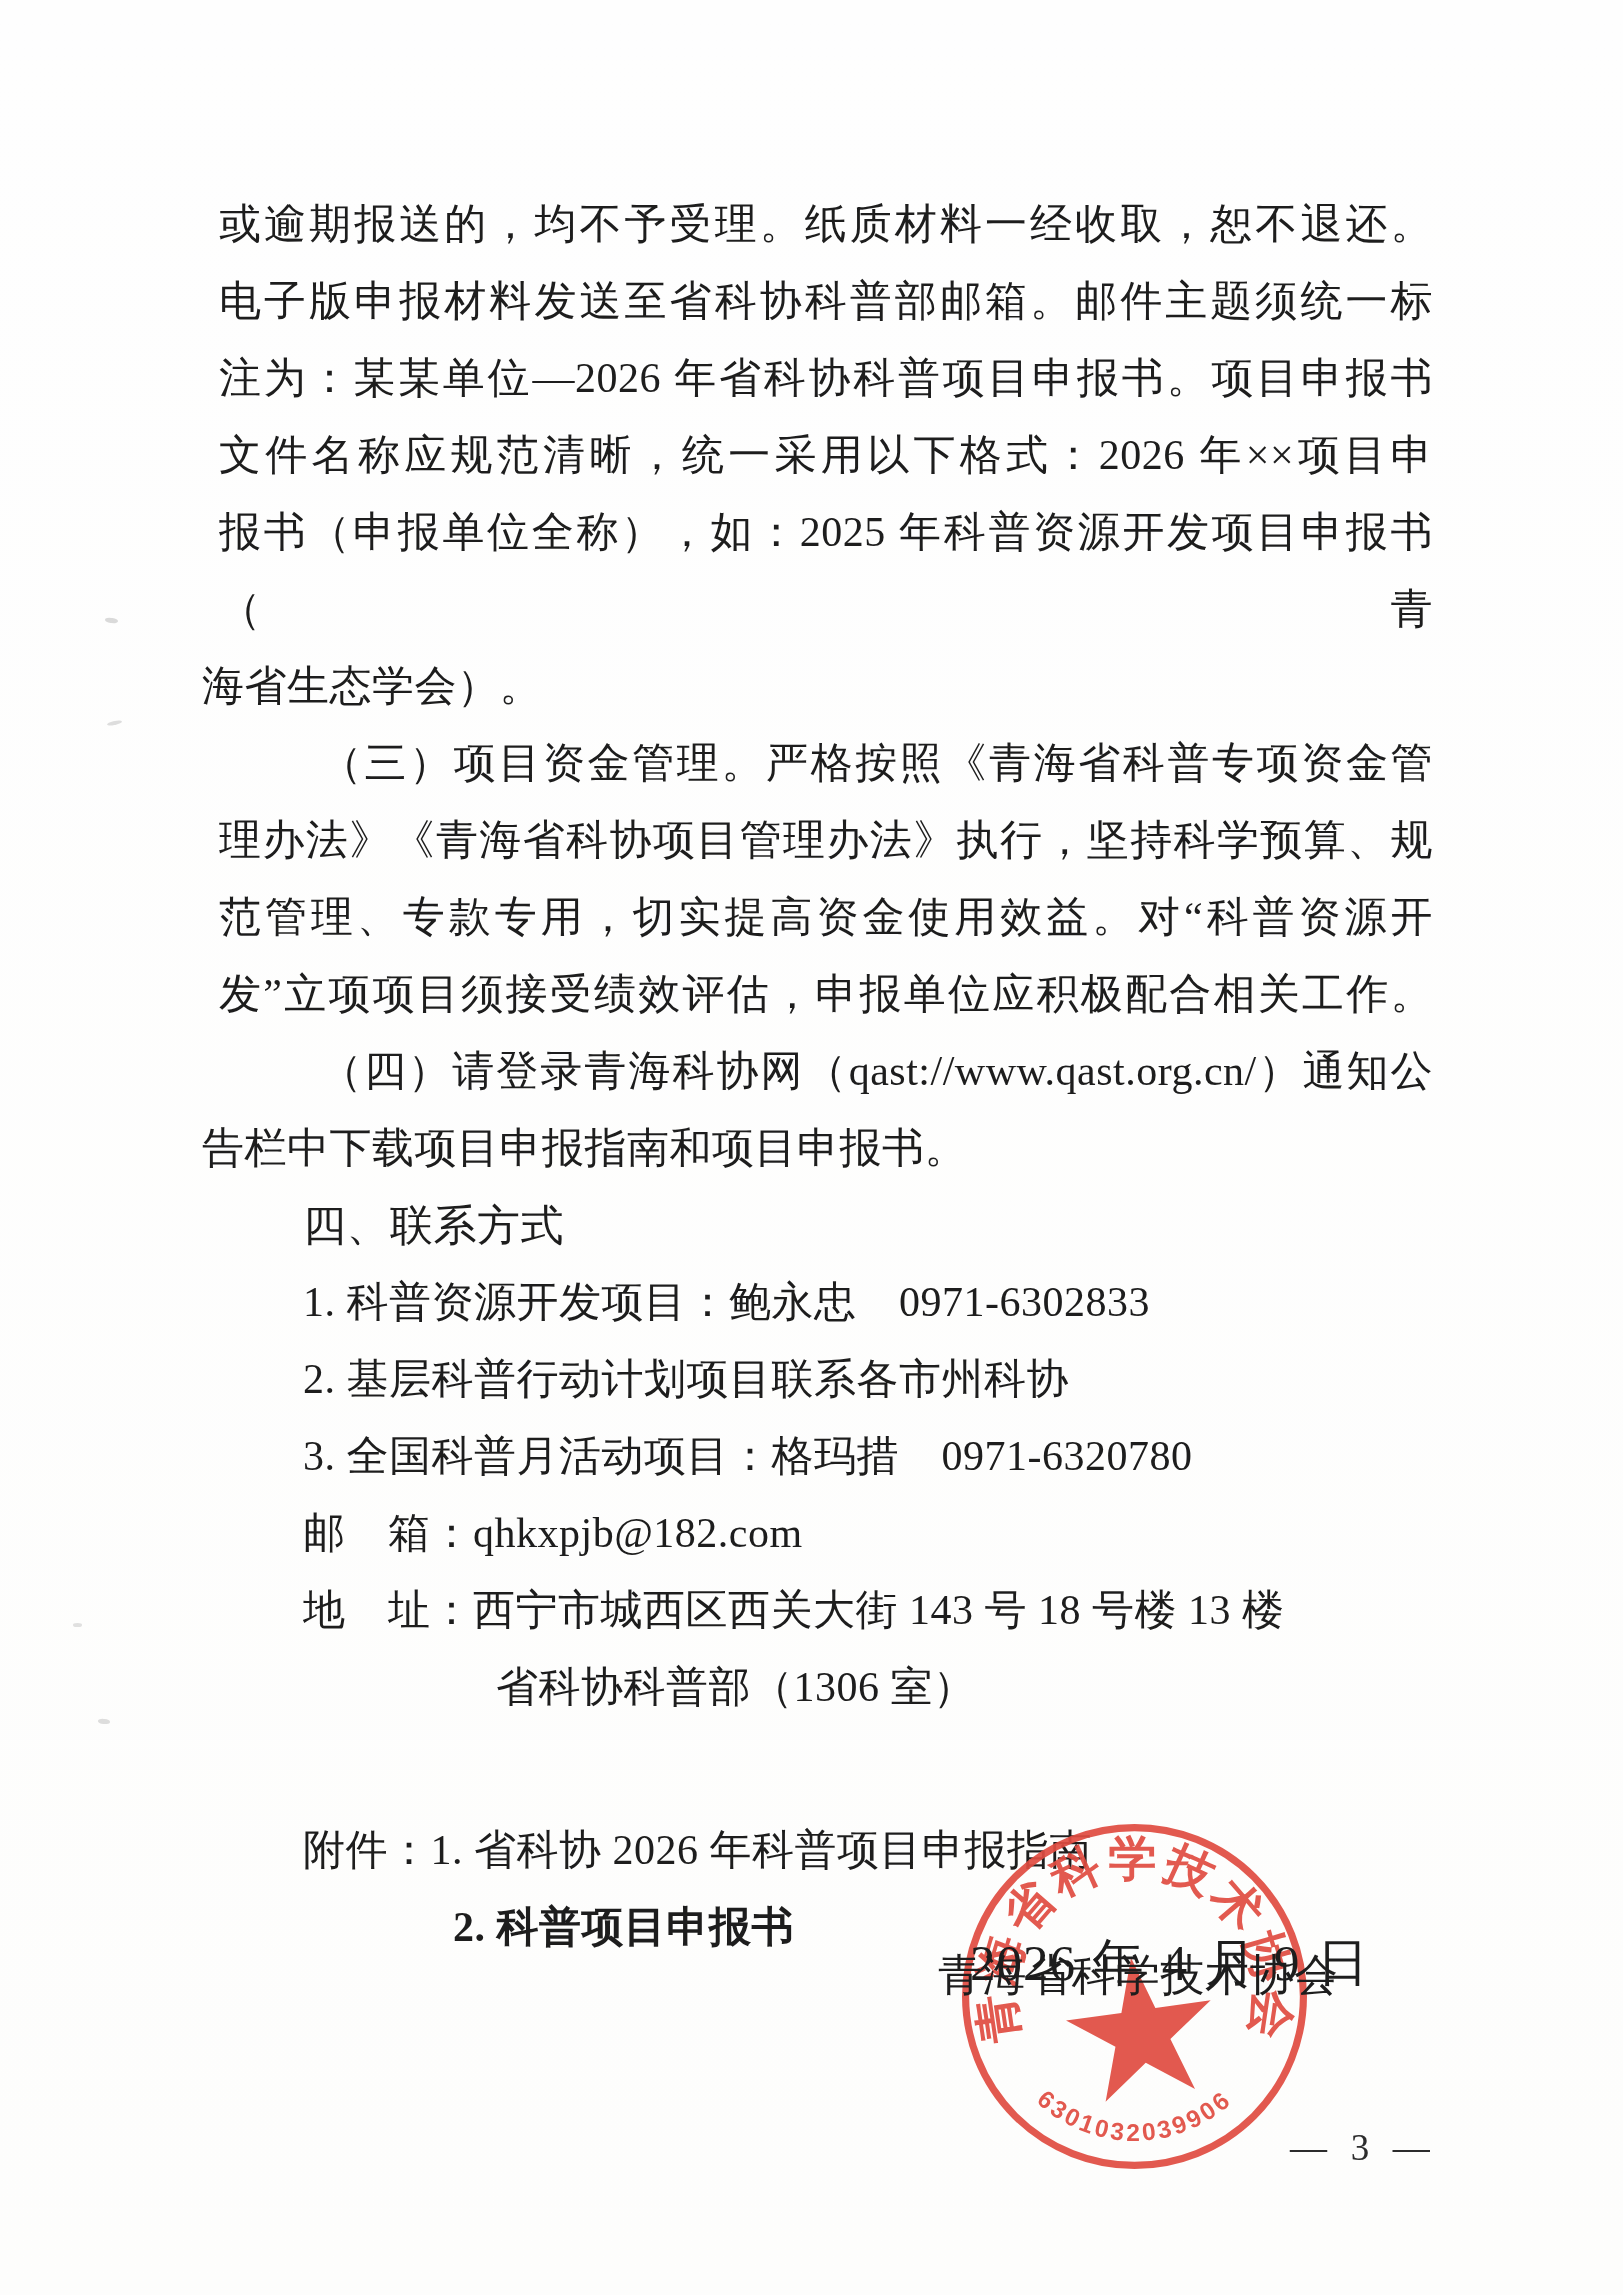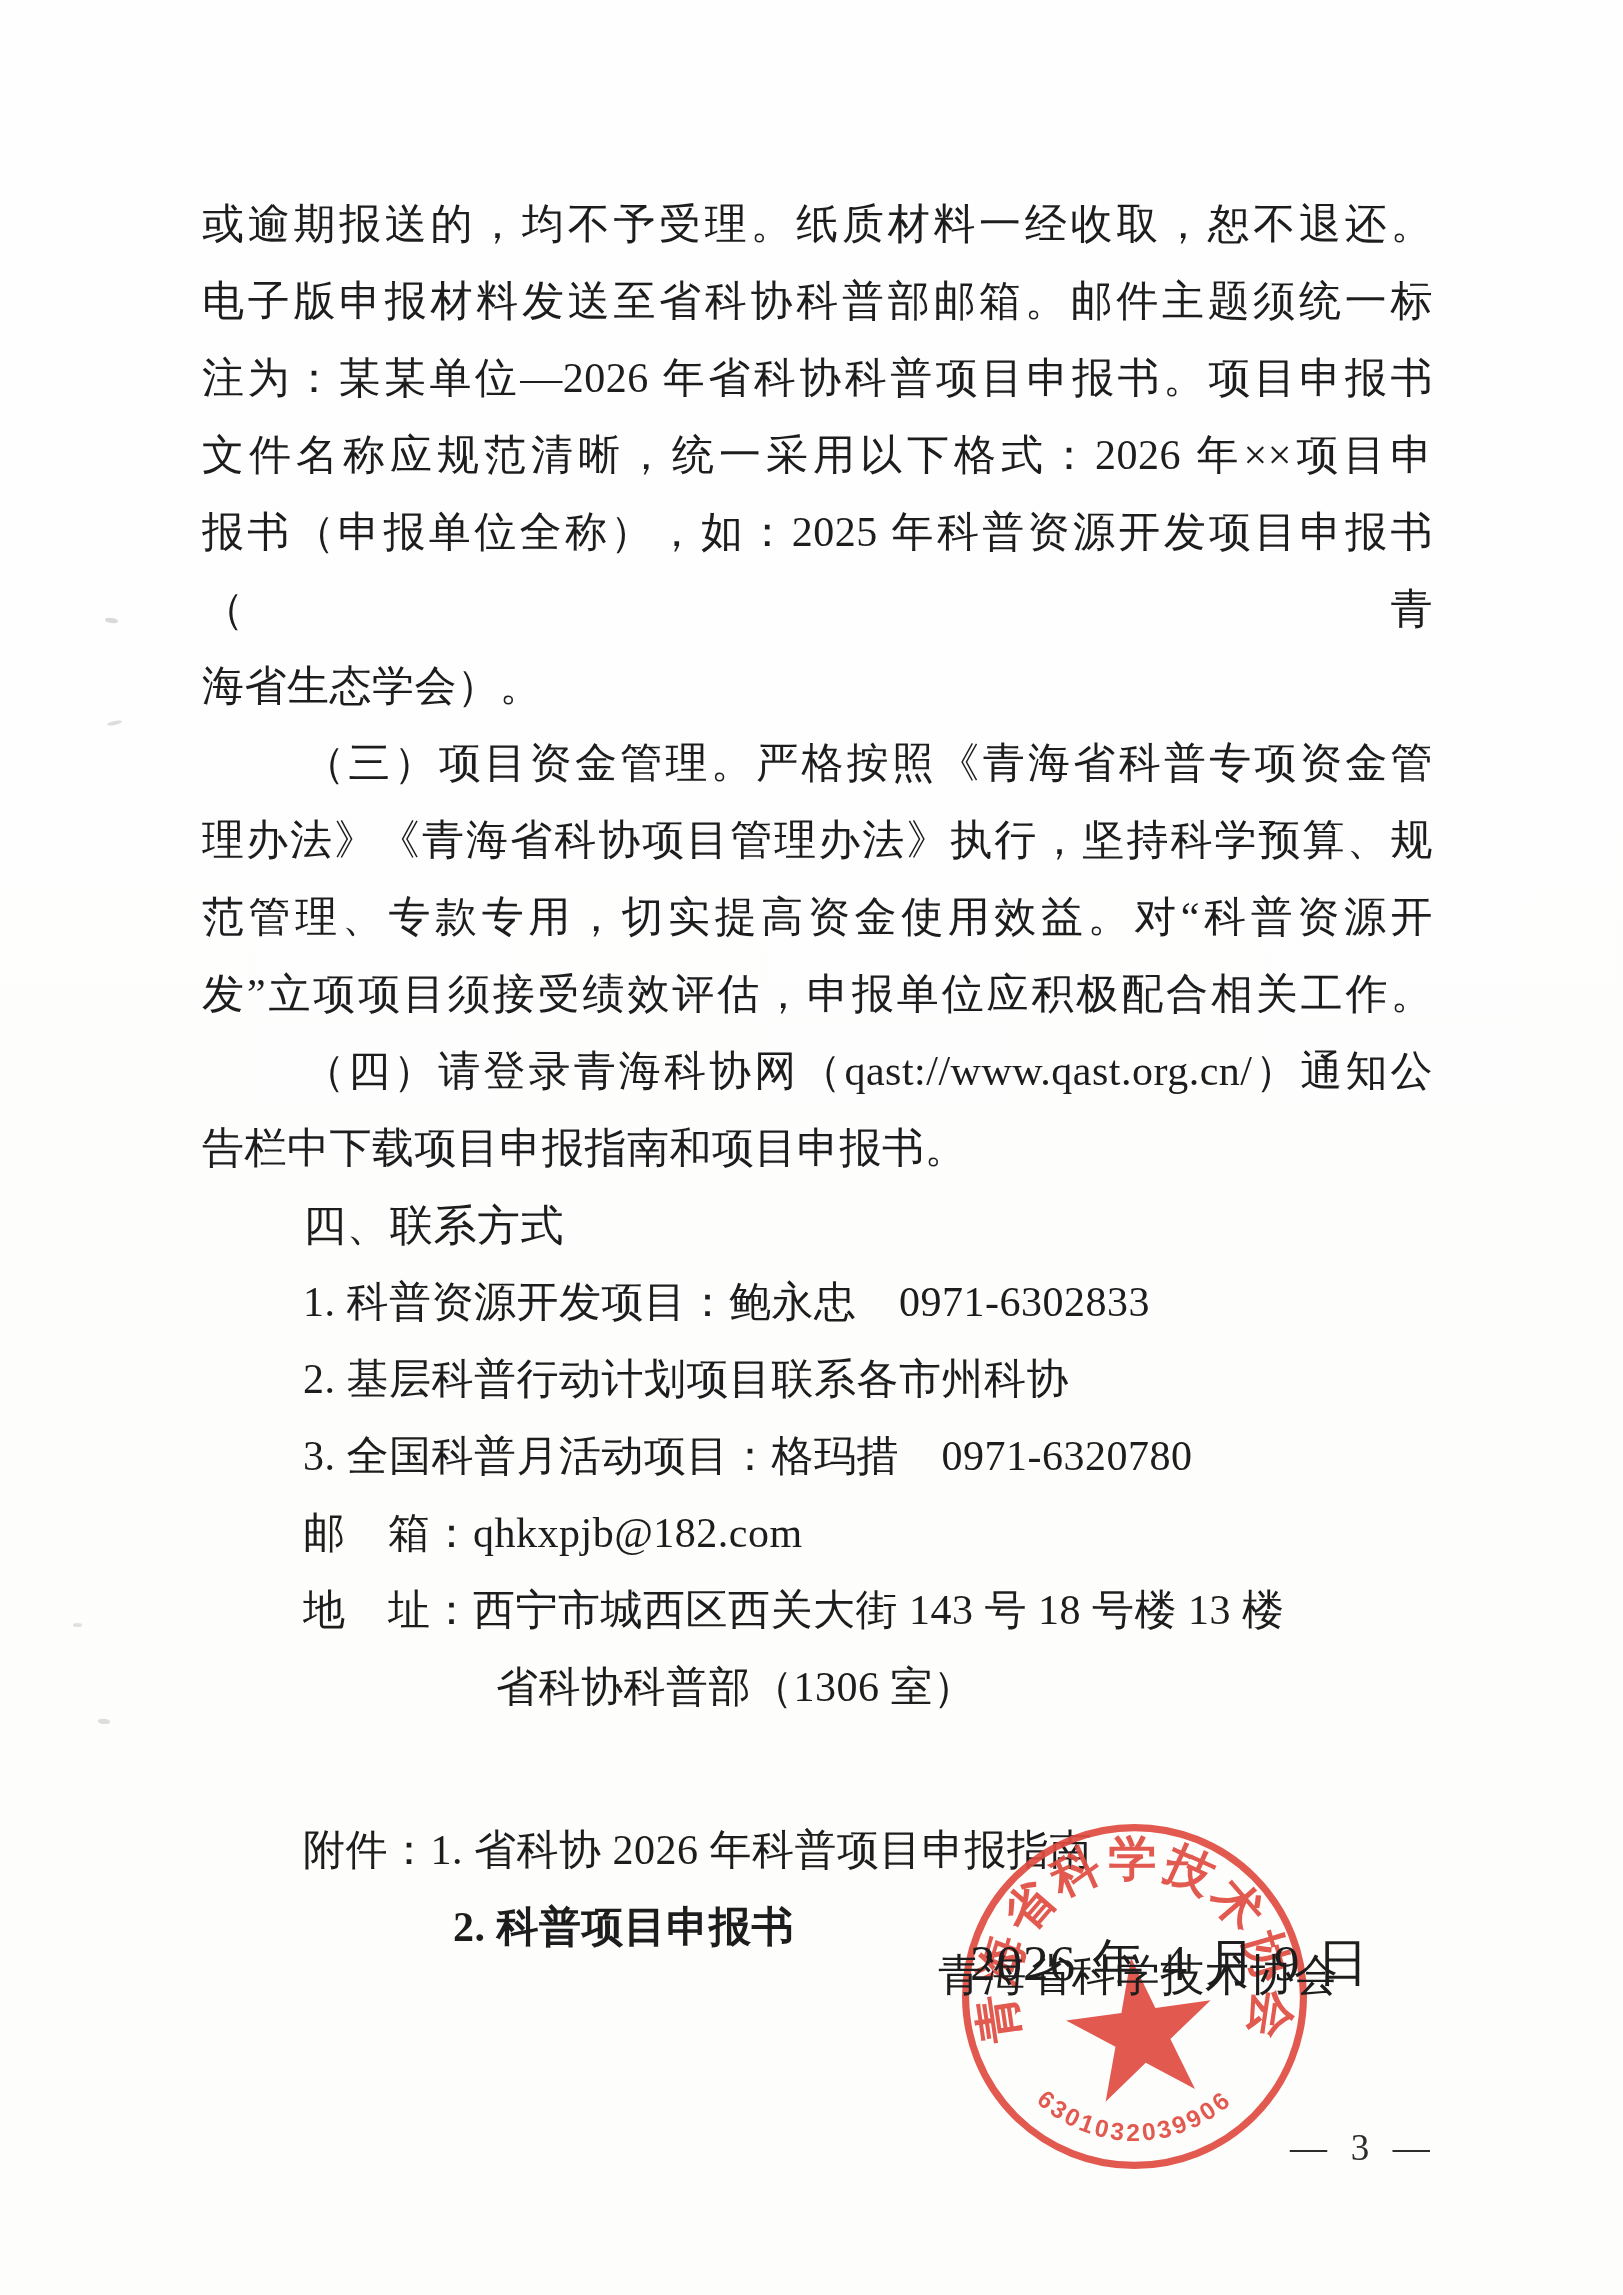--- a/index.html
+++ b/index.html
@@ -22,20 +22,21 @@
     width: 1231px;
     font-size: 42px;
     line-height: 77px;
     letter-spacing: 0.5px;
   }
   .line { min-height: 77px; }
   .j {
     text-align: justify;
     text-align-last: justify;
     text-justify: inter-character;
+    margin-left: 17px;
   }
   .ind { padding-left: 101px; }
   .ind-val { padding-left: 294px; }
   .ind-att { padding-left: 251px; font-weight: bold; }
   .gap-top { margin-top: 86px; }
   .heading {
     font-family: "Liberation Sans", "DejaVu Sans", sans-serif;
     font-weight: 400;
     font-size: 43px;
   }

